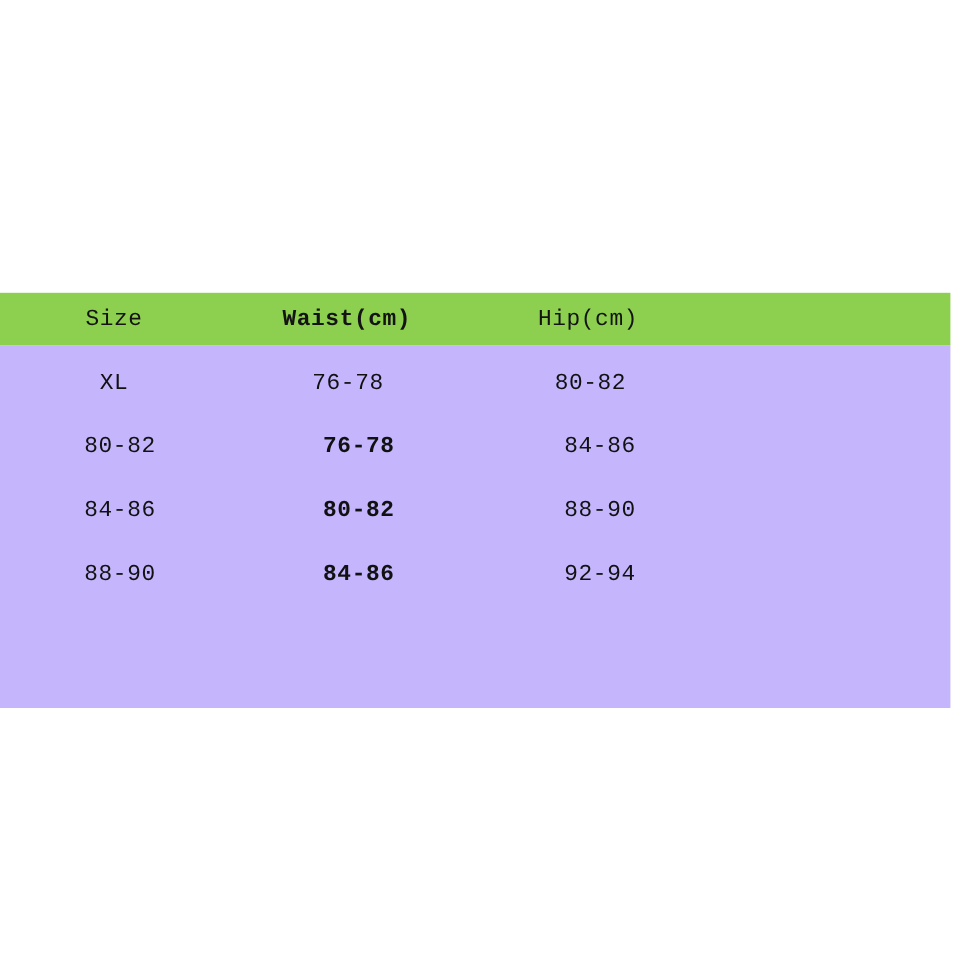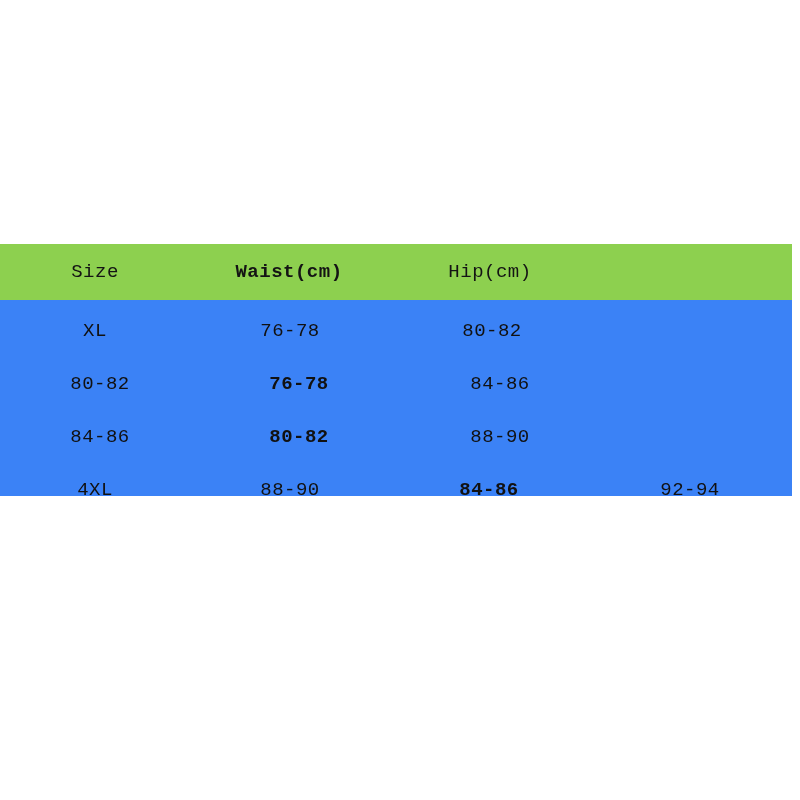--- a/index.html
+++ b/index.html
@@ -20,28 +20,28 @@
     left: 0;
     top: 244px;
     width: 792px;
     height: 314px;
   }
 
   .chart-header-row {
     display: flex;
     align-items: center;
     width: 100%;
-    height: 56px;
+    height: 44px;
     background: #8dd04f;
   }
 
   .chart-body {
     width: 100%;
-    height: 196px;
-    background: #3b82f6;
+    height: 302px;
+    background: #c4b5fd;
     padding-top: 4px;
     box-sizing: border-box;
   }
 
   .chart-row {
     display: flex;
     align-items: center;
     width: 100%;
     height: 53px;
   }
@@ -89,20 +89,19 @@
       <div class="cell col-hip">84-86</div>
     </div>
 
     <div class="chart-row">
       <div class="cell col-bust">84-86</div>
       <div class="cell col-waist">80-82</div>
       <div class="cell col-hip">88-90</div>
     </div>
 
     <div class="chart-row">
-      <div class="cell col-size">4XL</div>
       <div class="cell col-bust">88-90</div>
       <div class="cell col-waist">84-86</div>
       <div class="cell col-hip">92-94</div>
     </div>
 
   </div>
 </div>
 
 </body></html>

